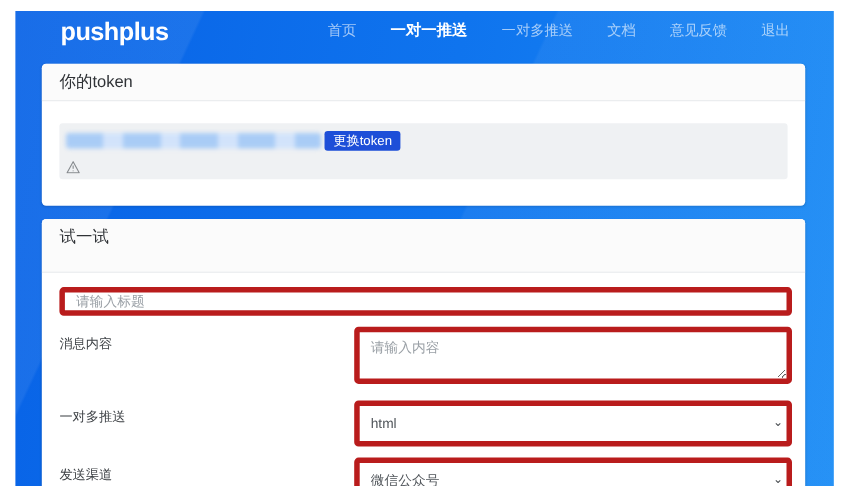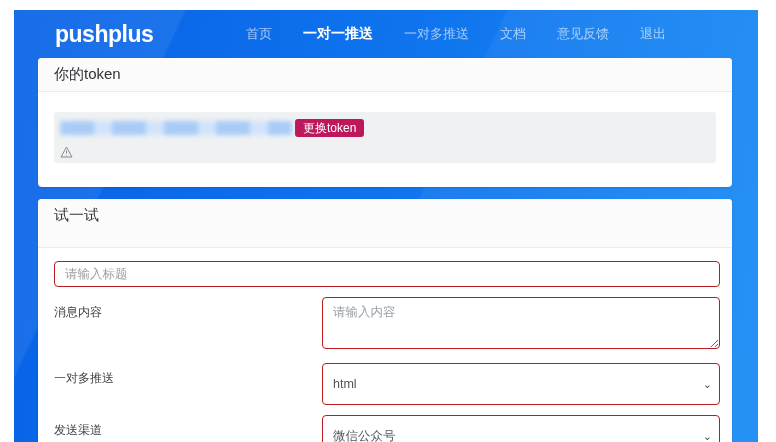--- a/index.html
+++ b/index.html
@@ -7,54 +7,54 @@
     font-family:"Liberation Sans","DejaVu Sans",sans-serif; }
   body { position:relative; overflow:hidden; }
 
   .panel { position:absolute; left:14px; top:10px; width:744px; height:432px;
     background:
       linear-gradient(115deg, rgba(255,255,255,0.07) 18%, rgba(255,255,255,0) 18.3%, rgba(255,255,255,0) 52%, rgba(255,255,255,0.05) 52.3%),
       linear-gradient(100deg,#0862e6 0%,#0f74ee 50%,#1b8cf5 100%);
     overflow:hidden; }
 
   
-  .topbar { height:48px; display:flex; align-items:center; padding:0 0 0 41px; }
+  .topbar { height:36px; display:flex; align-items:center; padding:0 0 0 41px; }
   .brand { color:#ffffff; font-size:23px; font-weight:700; letter-spacing:-0.5px; cursor:pointer; }
-  .nav { margin-left:auto; display:flex; align-items:flex-start; gap:31px; padding-right:92px; }
+  .nav { margin-left:auto; display:flex; align-items:flex-start; gap:31px; padding-right:40px; }
   .nav-item { color:rgba(255,255,255,0.62); font-size:13px; cursor:pointer; white-space:nowrap; }
   .nav-item.active { color:#ffffff; font-weight:700; font-size:14px; }
 
   
   .content { padding:0 26px 0 24px; }
-  .card { background:#ffffff; border-radius:4px; box-shadow:0 1px 2px rgba(0,0,0,0.12); overflow:hidden; }
+  .card { background:#ffffff; border-radius:4px; box-shadow:0 1px 2px rgba(0,0,0,0.12); overflow:hidden;margin-top:12px; }
   .card-header { background:#fbfbfb; border-bottom:1px solid #e9ebee; padding:7px 16px; }
   .card-title { font-size:15px; color:#2f3236; }
 
   
   .card-token { margin-bottom:12px; }
   .card-token .card-body { padding:20px 16px 24px 16px; }
   .token-box { background:#eff1f3; border-radius:3px; padding:5px 8px 5px 6px; }
   .token-row { display:flex; align-items:center; height:22px; }
   .token-blur { width:232px; height:14px; border-radius:3px;
     background:repeating-linear-gradient(90deg,#a9ccf6 0 34px,#d2e3fb 34px 52px);
     filter:blur(2px); }
-  .btn-change { margin-left:3px; background:#be185d; color:#ffffff; border:none;
+  .btn-change { margin-left:3px; background:#1d4ed8; color:#ffffff; border:none;
     font-size:12px; line-height:1; padding:3px 8px; border-radius:3px; cursor:pointer;
     font-family:inherit; }
   .warn-row { margin-top:7px; display:flex; align-items:center; gap:5px; }
   .warn-text { font-size:12px; color:#75787c; }
   .warn-icon svg { display:block; }
 
   
   .card-try .card-header { padding:7px 16px 22px 16px; }
   .card-try .card-body { padding:13px 12px 8px 16px; }
   .form-row { display:flex; margin-bottom:10px; }
   .form-label { flex:0 0 268px; font-size:12px; color:#3d4145; padding-top:7px; }
   .form-control-wrap { flex:1; position:relative; }
-  input.ctl, textarea.ctl, select.ctl { width:100%; border:1px solid #b91c1c; border-radius:4px;
+  input.ctl, textarea.ctl, select.ctl { width:100%; border:5px solid #b91c1c; border-radius:4px;
     font-size:12.5px; color:#50555a; padding:0 10px; outline:none; background:#fff;
     font-family:inherit; }
   input.ctl { height:26px; }
   input.ctl::placeholder, textarea.ctl::placeholder { color:#9aa0a6; }
   textarea.ctl { height:52px; padding:6px 10px; resize:both; }
   select.ctl { height:42px; -webkit-appearance:none; appearance:none; cursor:pointer; }
   .chev { position:absolute; right:8px; top:50%; transform:translateY(-50%);
     pointer-events:none; color:#4a4e52; font-size:11px; line-height:1; }
   .btn-send { margin:2px 0 0 2px; background:#1678f2; color:#fef9c3; border:none;
     font-size:12px; line-height:1; padding:8px 9px; border-radius:4px; cursor:pointer;

